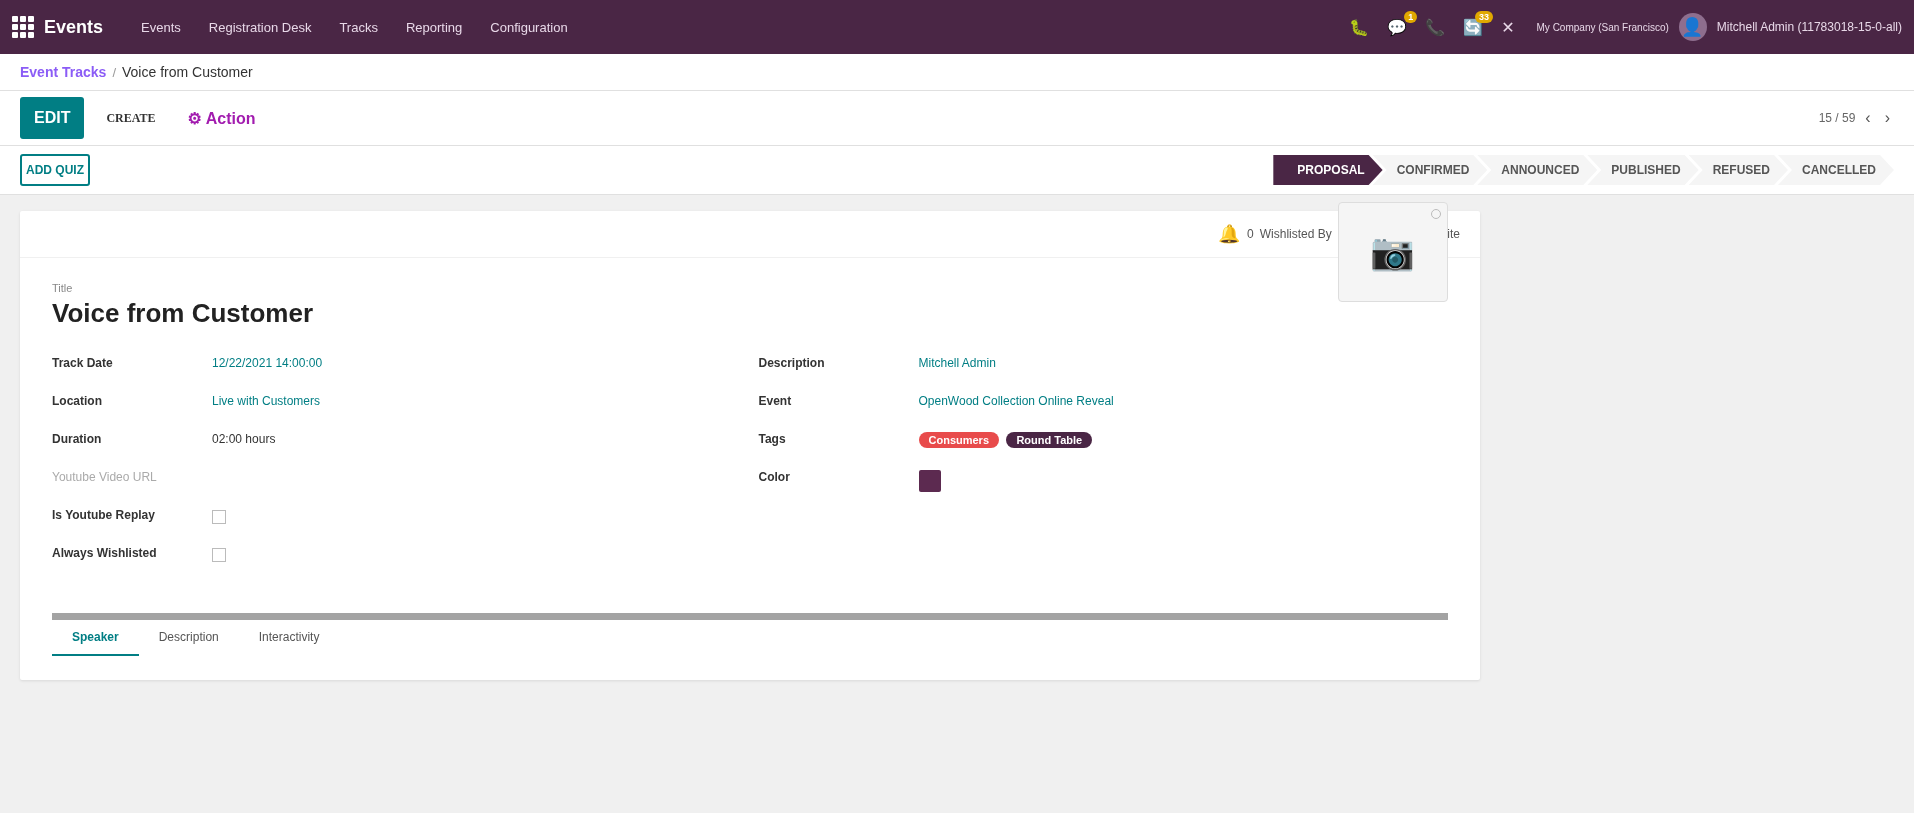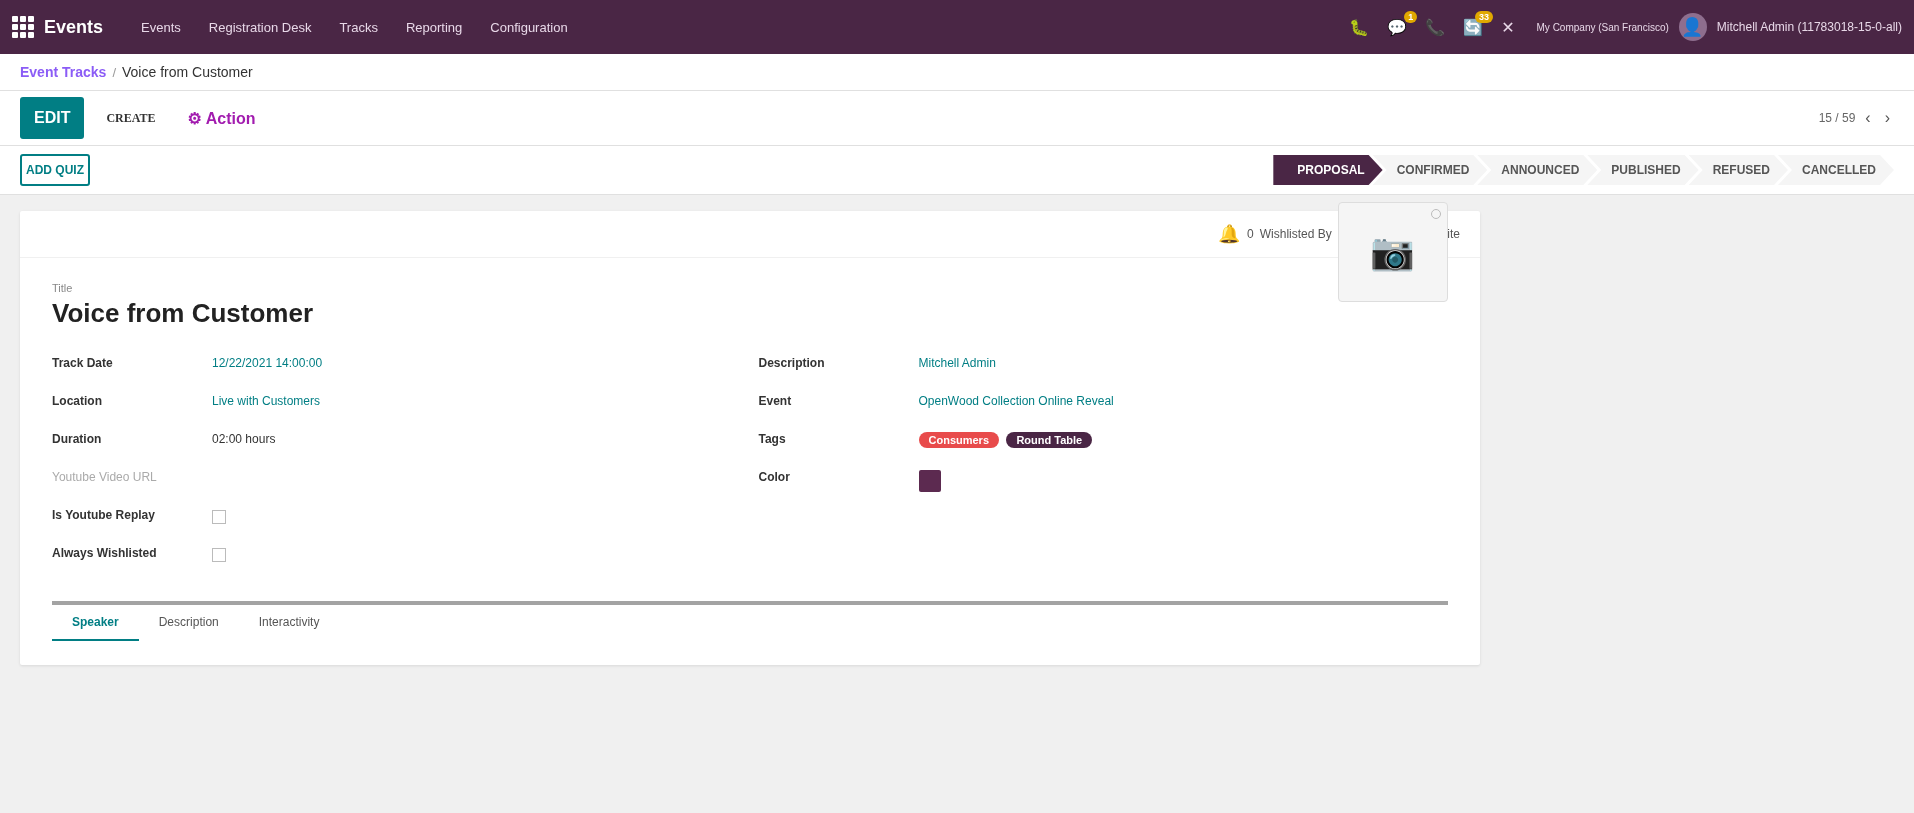--- a/index.html
+++ b/index.html
@@ -277,22 +277,22 @@
       width: 10px;
       height: 10px;
       border-radius: 50%;
       border: 1px solid #bbb;
       background: #f5f5f5;
     }
 
     
     .card-tabs {
       display: flex;
-      border-top: 4px solid #a3a3a3;
-      margin-top: 20px;
+      border-top: 7px solid #a3a3a3;
+      margin-top: 32px;
     }
     .card-tab {
       padding: 10px 20px;
       font-size: 12px;
       color: #555;
       cursor: pointer;
       border-bottom: 2px solid transparent;
     }
     .card-tab.active { color: #017e84; border-bottom-color: #017e84; font-weight: 600; }
   </style>

